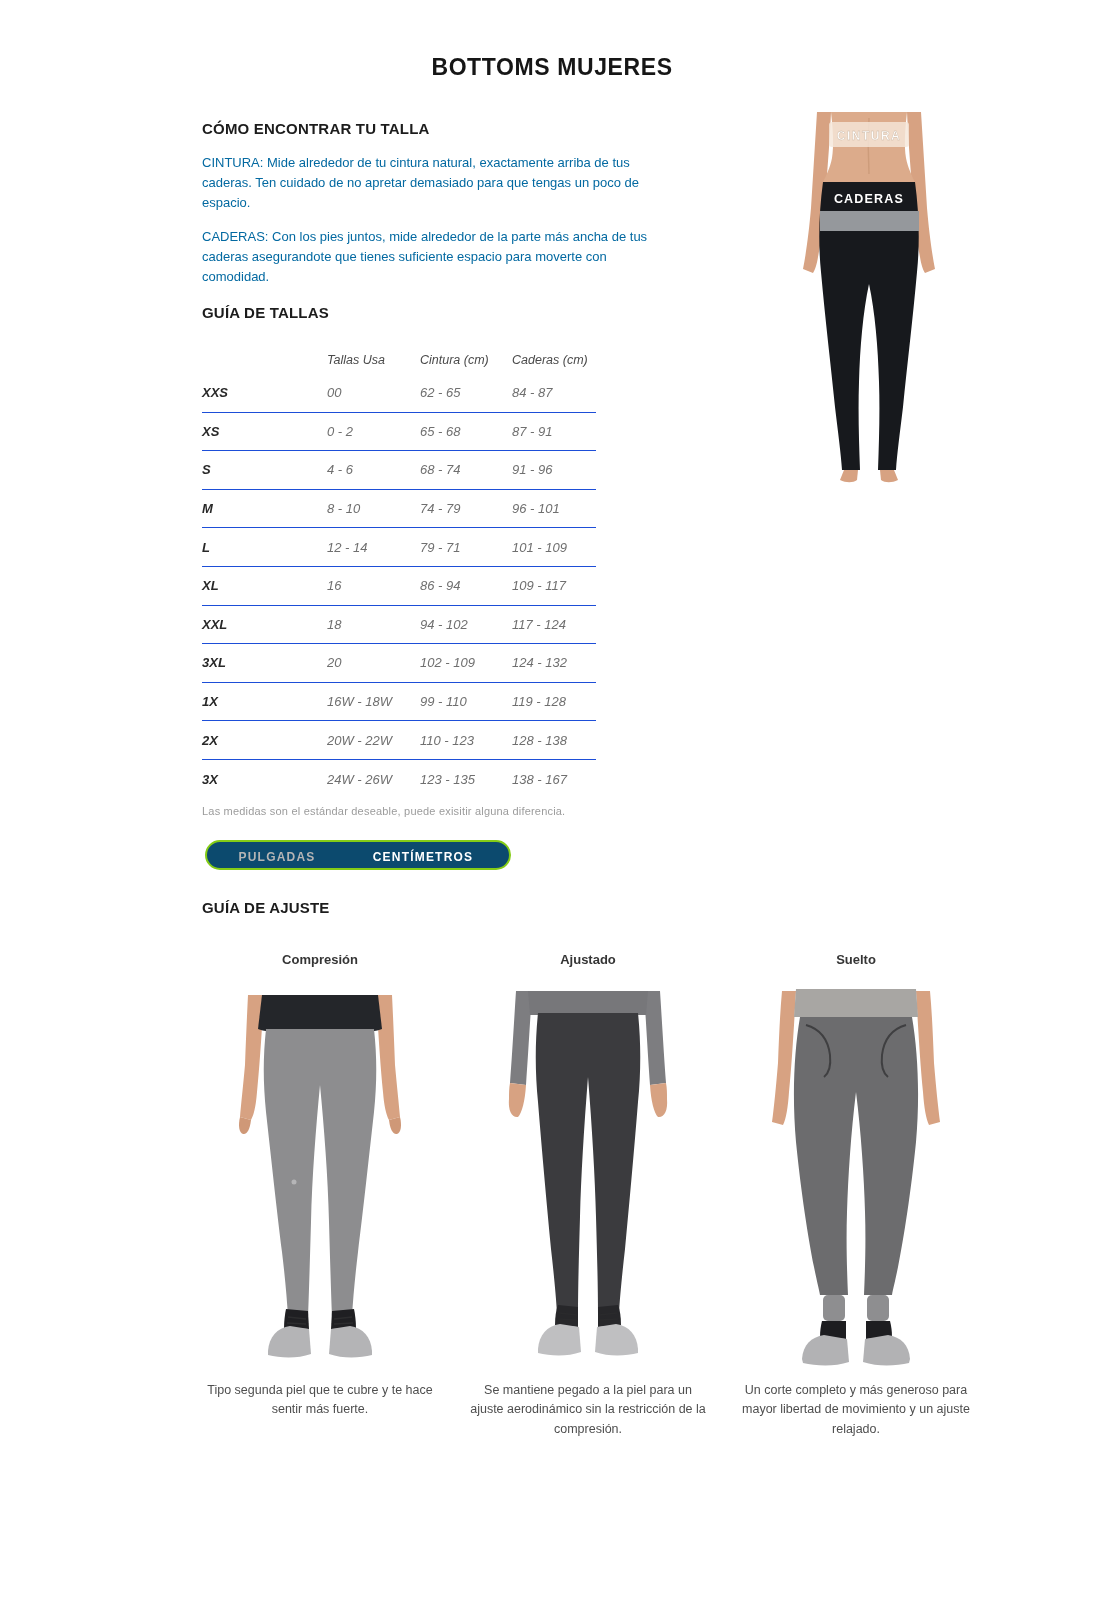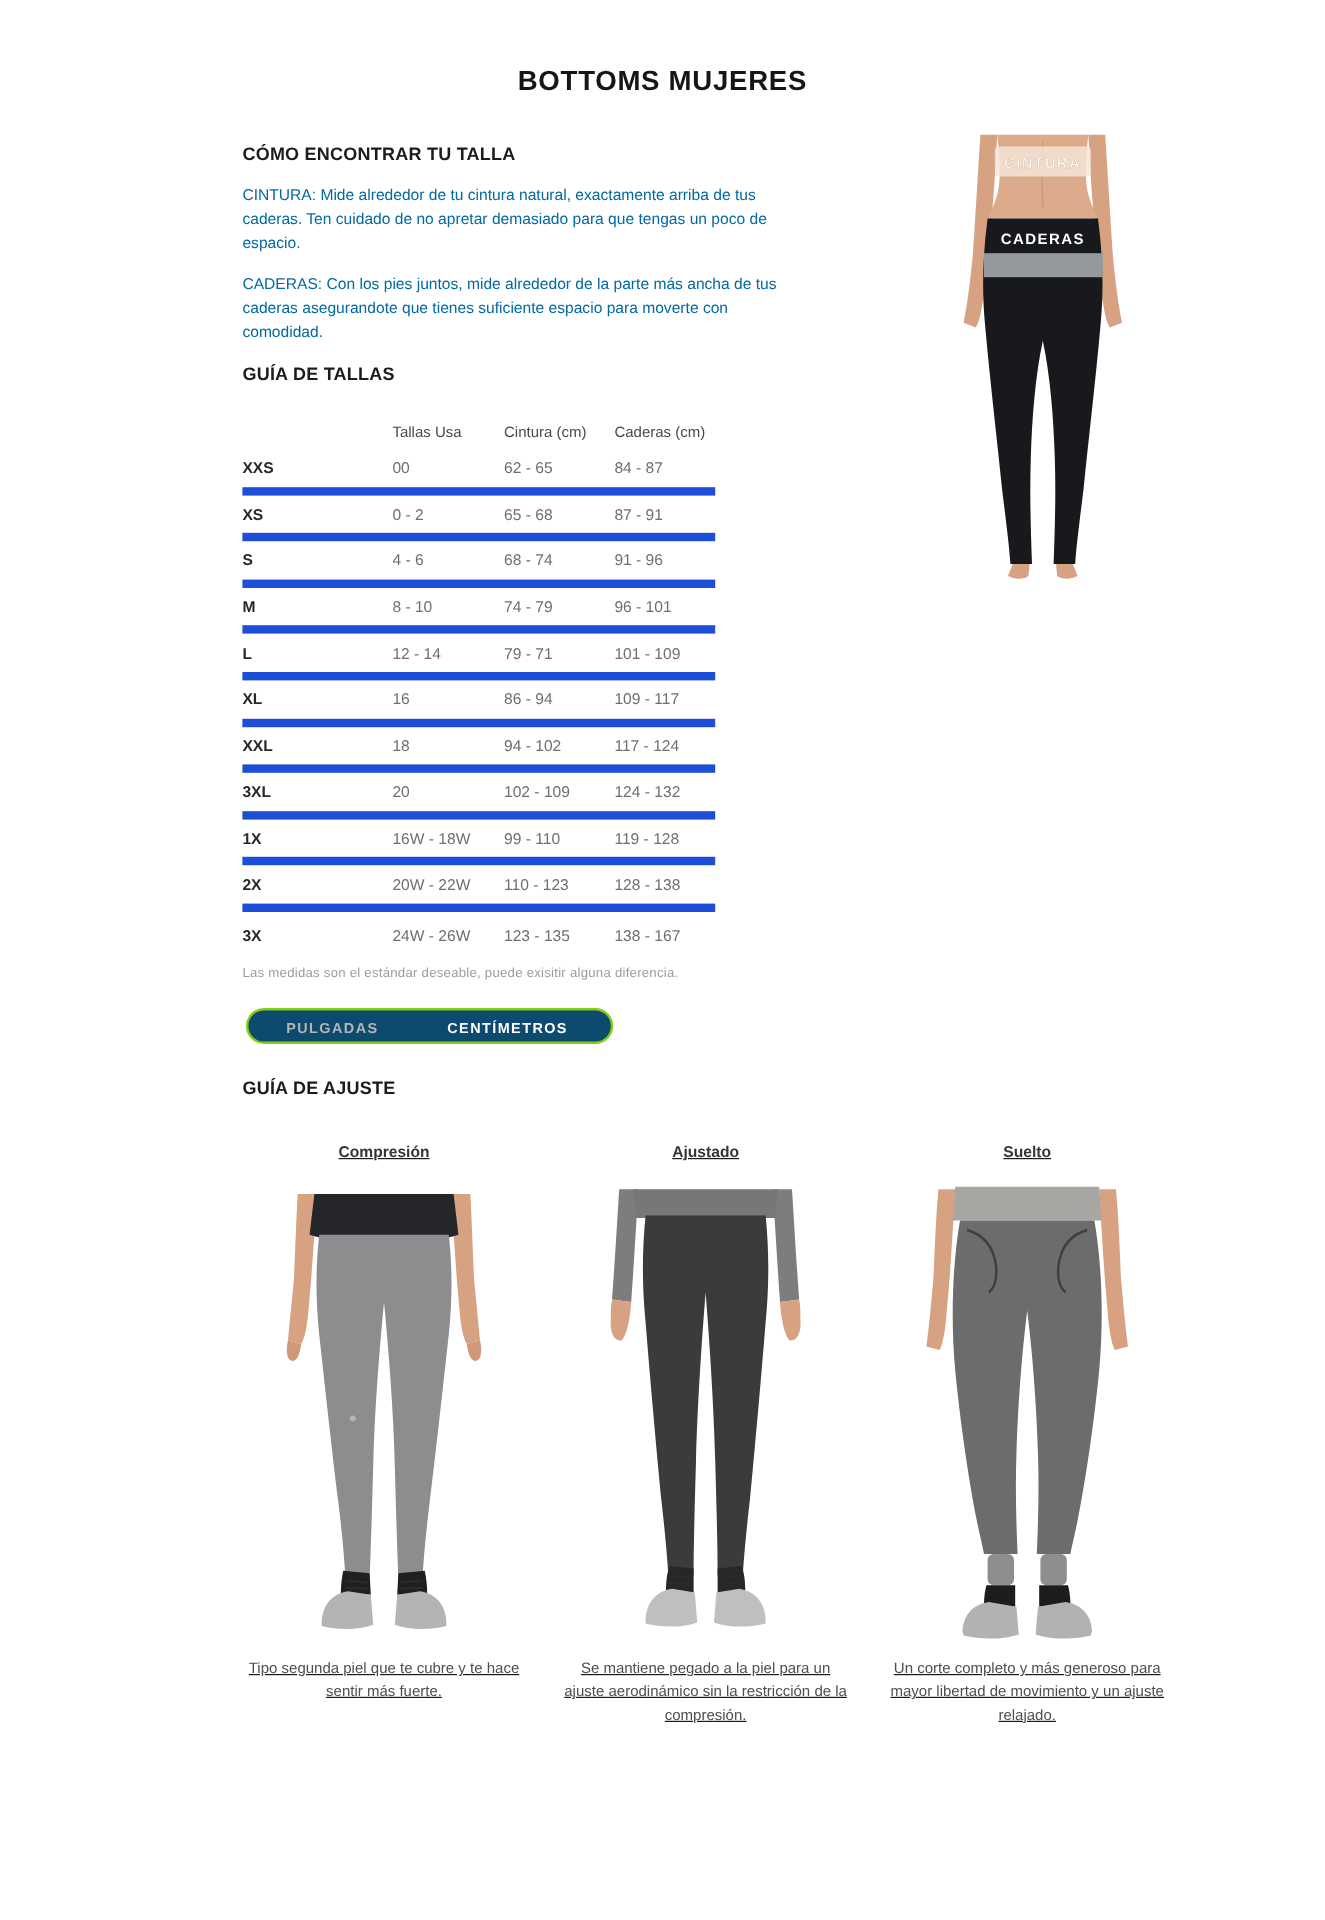--- a/index.html
+++ b/index.html
@@ -17,41 +17,41 @@
 
   .body-text { position:absolute; left:152px; width:474px; font-size:13px; line-height:1.55;
     color:#0369a1; }
   #para-waist { top:153px; }
   #para-hips  { top:227px; }
 
   
   .measure-fig { position:absolute; left:733px; top:112px; width:172px; height:372px; }
 
   
-  .size-table { position:absolute; left:152px; top:346px; width:394px; }
+  .size-table { position:absolute; left:152px; top:346px; width:394px;font-style:italic; }
   .trow, .thead { display:grid; grid-template-columns:125px 93px 92px 84px; align-items:center; }
   .thead { height:28px; font-size:12.5px; color:#4a4a4a; }
-  .trow { height:38.6px; font-size:13px; border-bottom:7px solid #1d4ed8; }
+  .trow { height:38.6px; font-size:13px; border-bottom:1px solid #1d4ed8; }
   .trow:last-child { border-bottom:none; }
   .cell-size { font-weight:bold; color:#282828; }
   .cell-val { color:#6f6f6f; }
 
   .table-note { position:absolute; left:152px; top:805px; font-size:11px; color:#9c9c9c; letter-spacing:.2px; }
 
   
   .units-toggle { position:absolute; left:155px; top:840px; width:306px; height:30px;
     border:2px solid #84cc16; border-radius:16px; background:#0c4a6e; }
   .units-toggle button { font-family:"Liberation Sans", sans-serif; background:none; border:none; cursor:pointer;
     font-size:12px; font-weight:bold; letter-spacing:1.2px; }
   .seg-inactive { position:absolute; left:0; top:0; width:140px; height:30px; color:#b5b5b5; }
   .seg-active { position:absolute; right:-2px; top:-3px; width:176px; height:36px;
     background:#0c0c0c; color:#ffffff; border-radius:18px; }
 
   
-  .fit-box { position:absolute; top:952px; width:236px; text-align:center;text-decoration:underline; }
+  .fit-box { position:absolute; top:952px; width:236px; text-align:center; }
   #fit-0 { left:152px; } #fit-1 { left:420px; } #fit-2 { left:688px; }
   .fit-label { font-size:13px; font-weight:bold; color:#353535; }
   .fit-box svg { display:block; margin:10px auto 0; }
   .fit-caption { margin-top:14px; font-size:12.5px; line-height:1.55; color:#4e4e4e; }
 
   svg text { font-family:"Liberation Sans", sans-serif; }
 </style>
 </head>
 <body>
 

